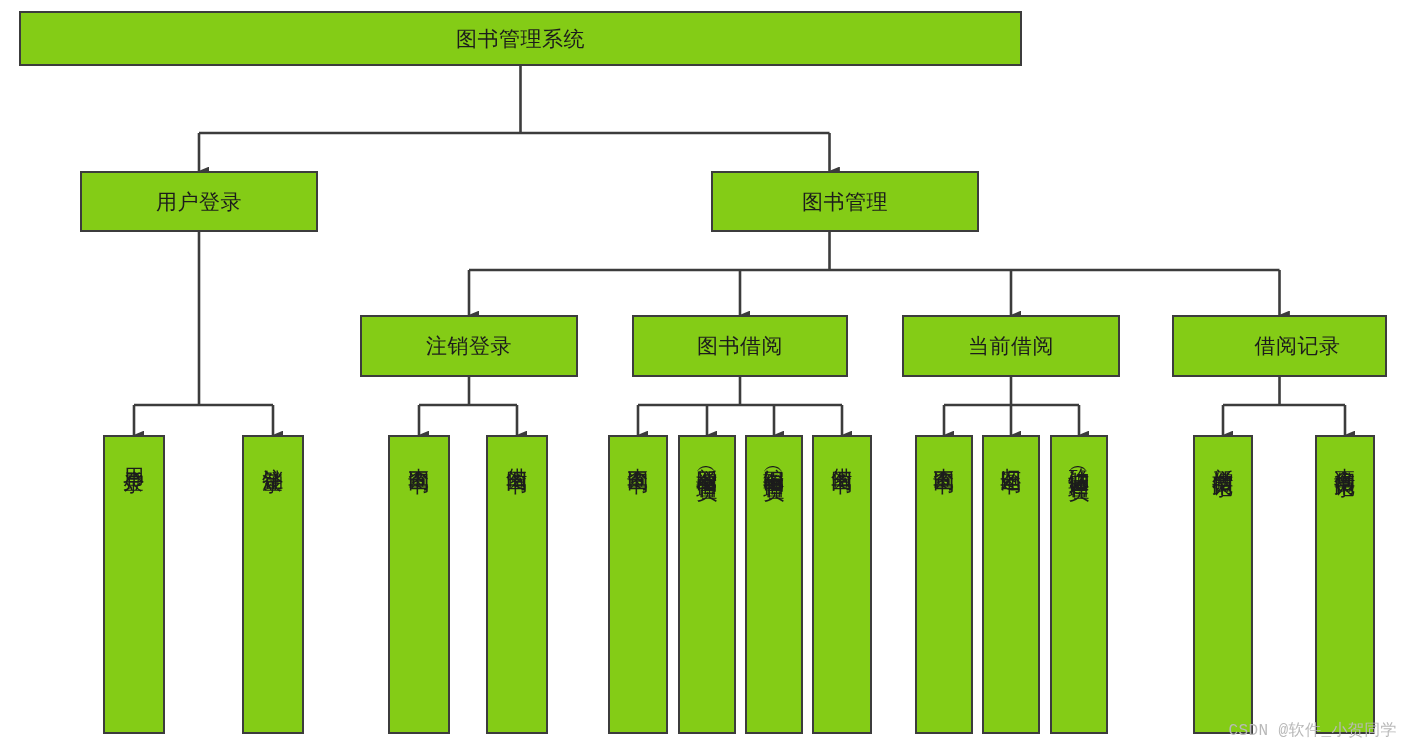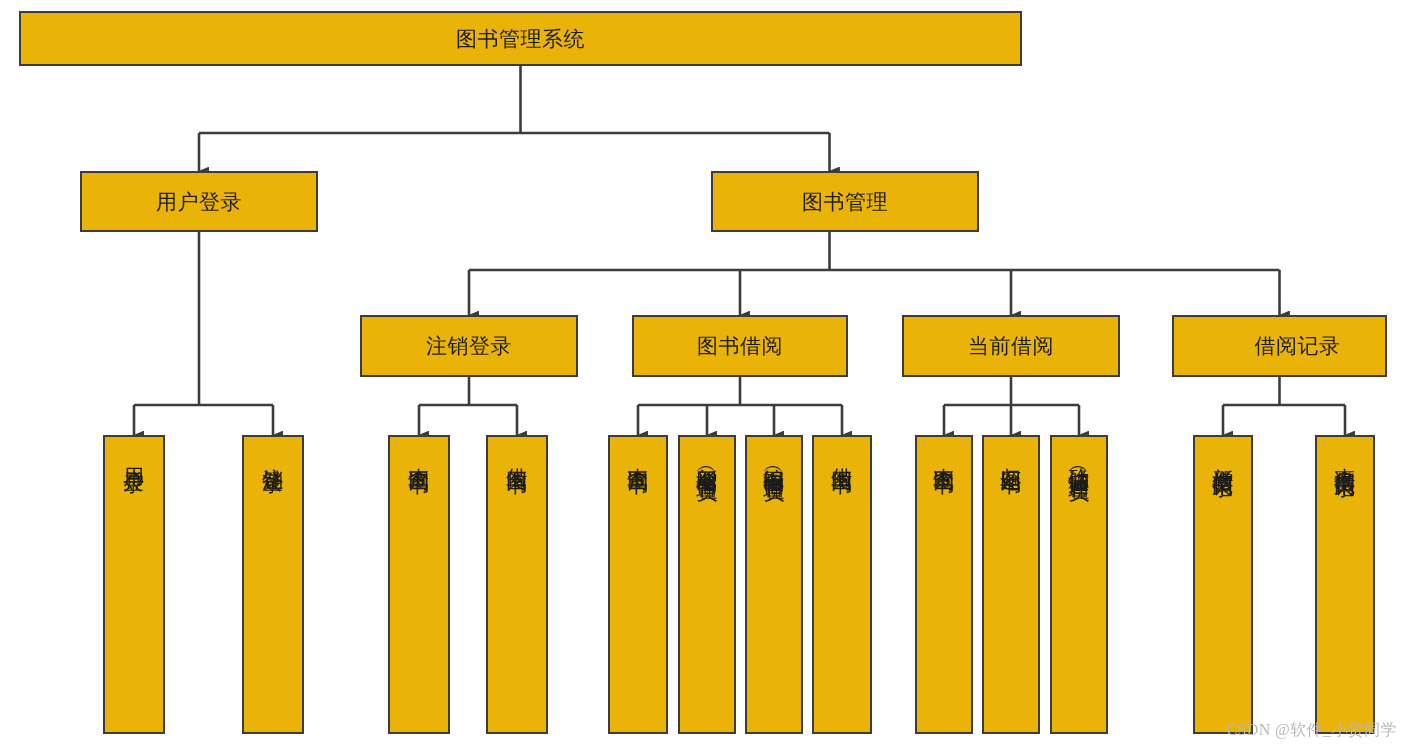--- a/index.html
+++ b/index.html
@@ -19,21 +19,21 @@
     position: absolute;
     left: 0;
     top: 0;
     width: 1405px;
     height: 747px;
     pointer-events: none;
   }
   .node {
     position: absolute;
     box-sizing: border-box;
-    background: #eab308;
+    background: #84cc16;
     border: 2.4px solid #3c3c3c;
     display: flex;
     align-items: center;
     justify-content: center;
     z-index: 2;
   }
   .node .node-label {
     color: #1c1c1c;
     font-size: 21px;
     line-height: 1.12;
@@ -55,21 +55,21 @@
   }
   #watermark {
     position: absolute;
     right: 8px;
     bottom: 6px;
     color: #b9b9b9;
     font-size: 16px;
     letter-spacing: 0.4px;
     z-index: 3;
     white-space: nowrap;
-    font-family: Liberation Serif, serif;
+    font-family: Liberation Mono, monospace;
   }
 </style>
 </head>
 <body>
 
 <div id="canvas">
 
   <svg id="edges" viewBox="0 0 1405 747" xmlns="http://www.w3.org/2000/svg">
     <defs>
       <marker id="arrowhead" markerWidth="9" markerHeight="11" refX="4.5" refY="10.4" orient="auto" markerUnits="userSpaceOnUse">

